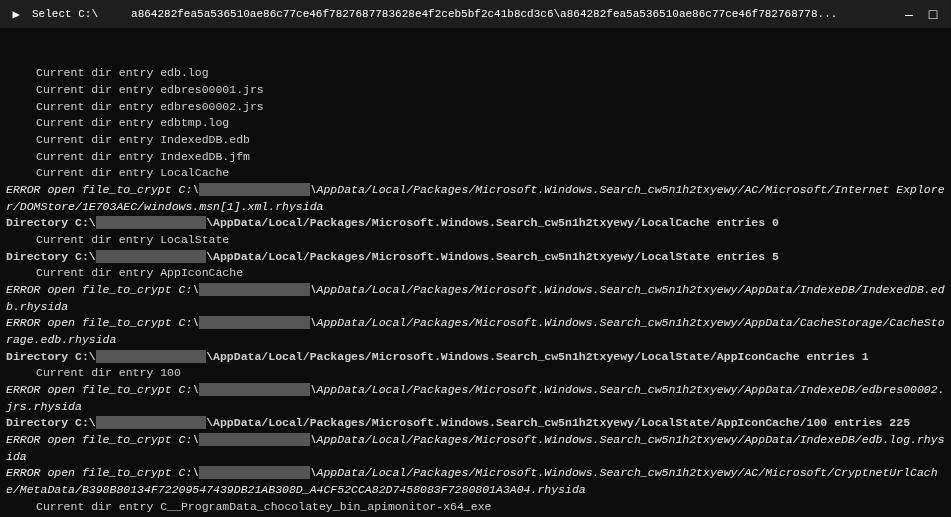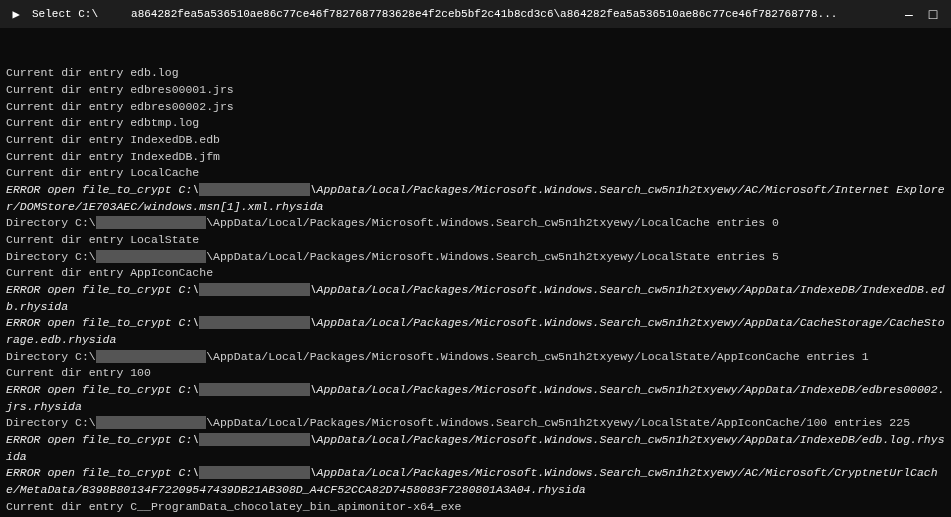--- a/index.html
+++ b/index.html
@@ -79,24 +79,26 @@
       display: block;
     }
 
     .line-error {
       color: #e8e8e8;
       font-style: italic;
     }
 
     .line-dir {
       color: #ccc;
+      font-weight: bold;
     }
 
     .line-current {
       color: #ccc;
+      margin-left: 30px;
     }
 
     .censored {
       background: #555;
       color: #555;
       display: inline;
     }
   </style>
 </head>
 <body>

